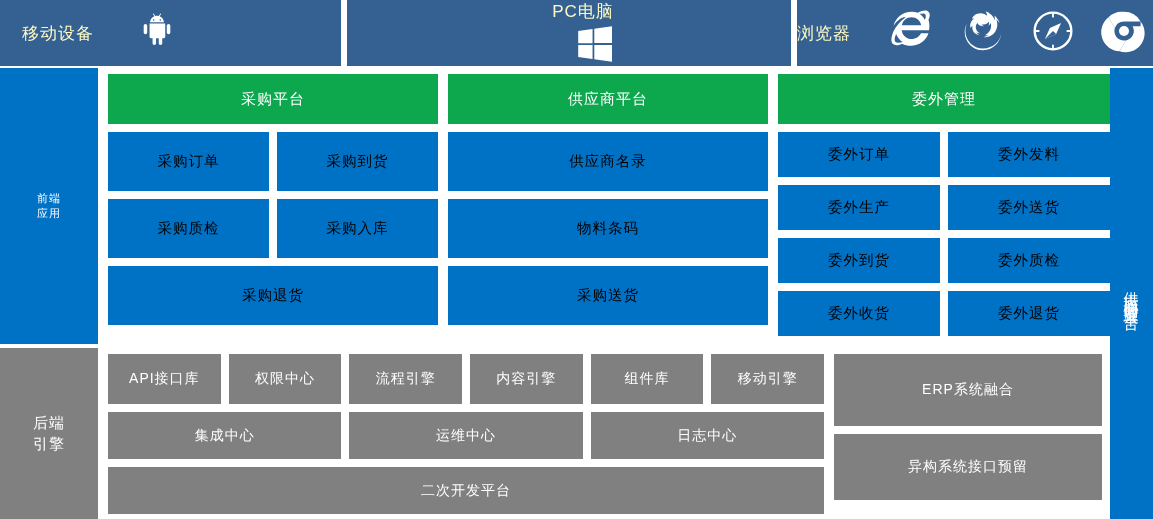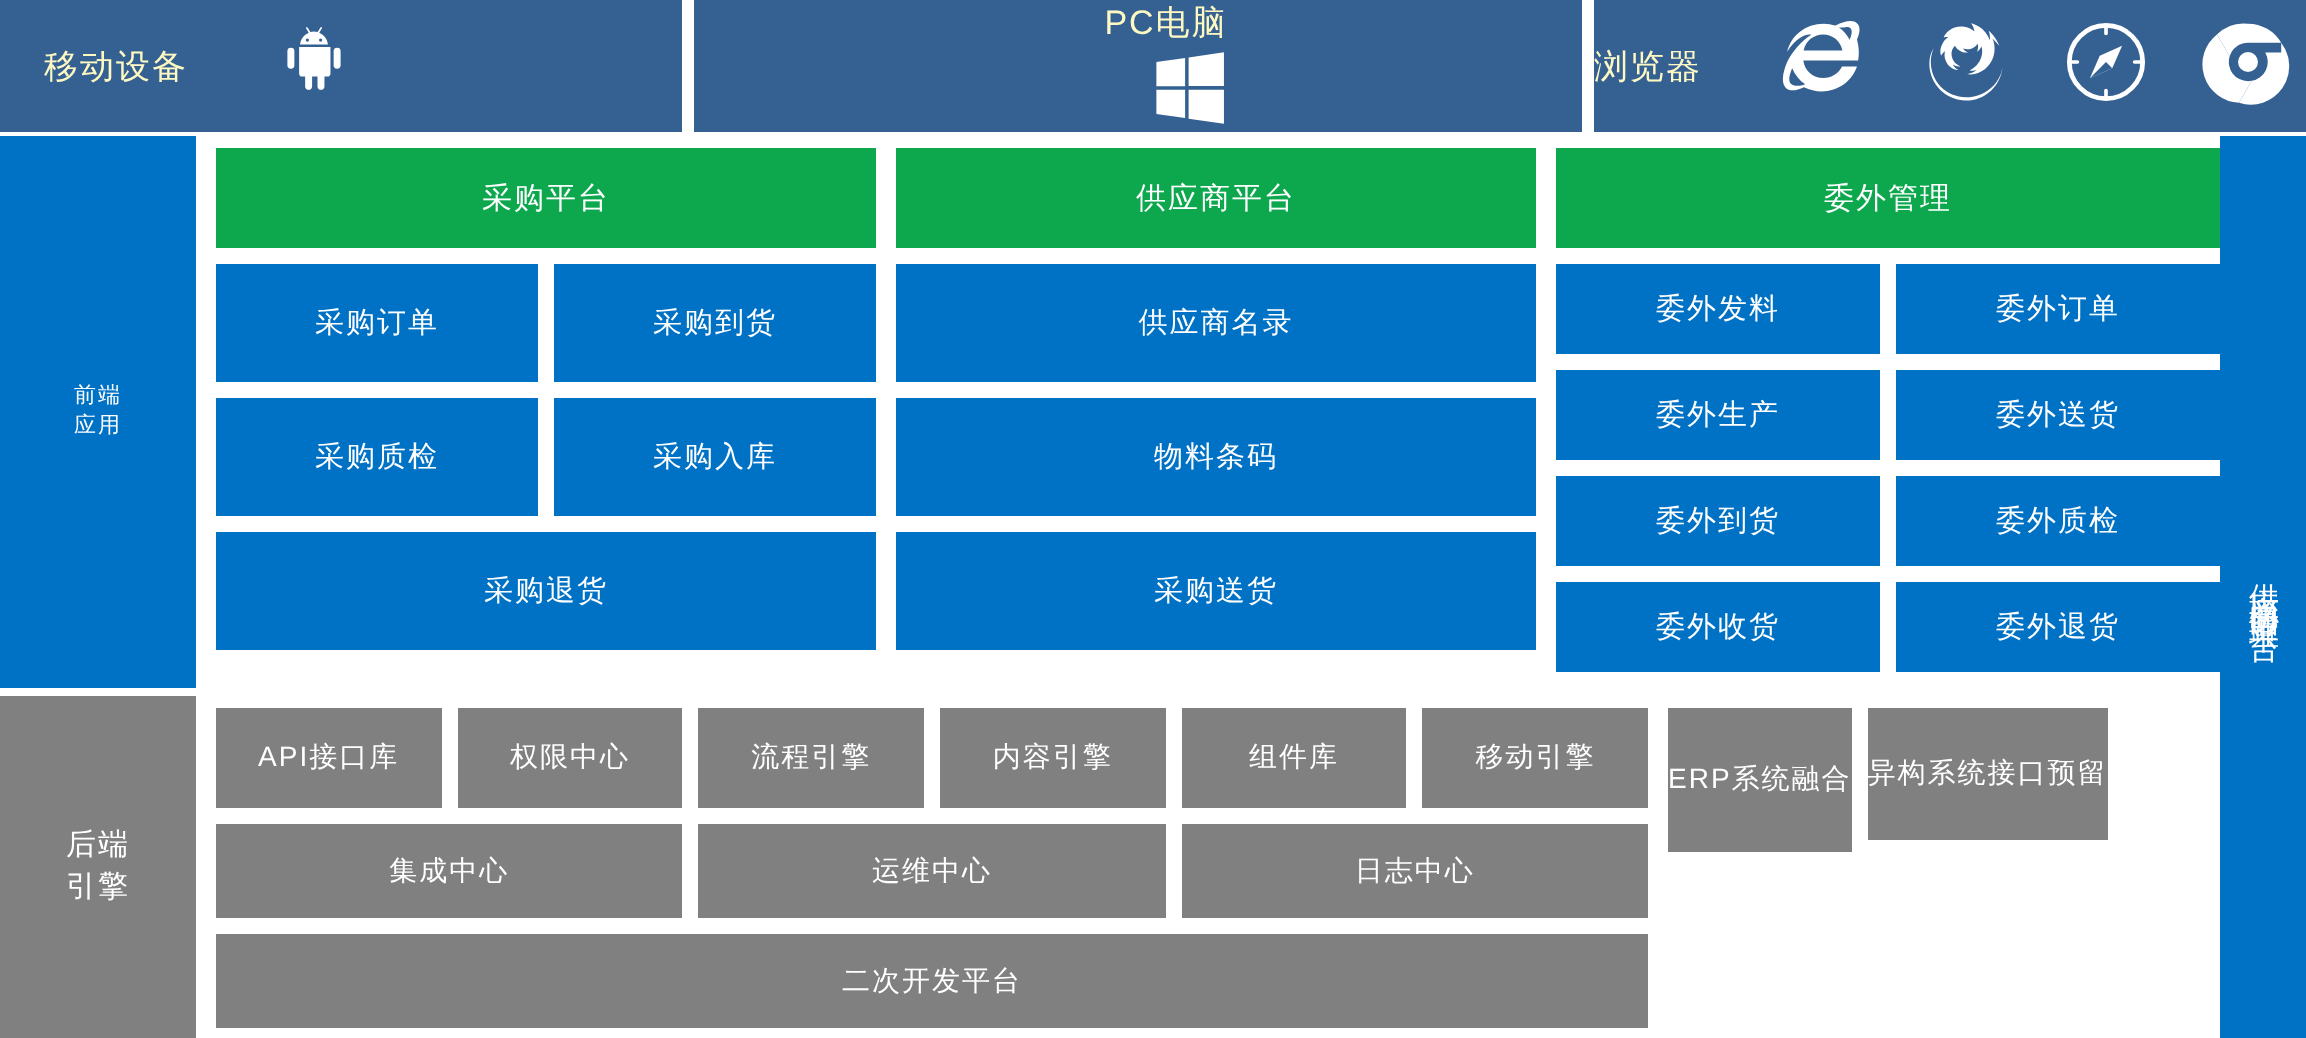--- a/index.html
+++ b/index.html
@@ -92,21 +92,21 @@
     height: 50px;
     display: flex;
     align-items: center;
     justify-content: center;
     font-size: 15px;
     letter-spacing: 1px;
   }
 
   .tile {
     background: #0072C6;
-    color: #ffffff;
+    color: #000000;
     display: flex;
     align-items: center;
     justify-content: center;
     font-size: 14.5px;
     letter-spacing: 1px;
     white-space: nowrap;
   }
 
   .row2 { display: flex; gap: 8px; }
   .row2 > .tile { flex: 1; }
@@ -129,21 +129,21 @@
     font-size: 15px;
   }
 
   .backend-main {
     flex: 1;
     display: flex;
     padding: 6px 0 0 10px;
     gap: 10px;
   }
   .bleft  { width: 716px; display: flex; flex-direction: column; gap: 8px; border-radius: 12px; }
-  .bright { width: 268px; display: flex; flex-direction: row; gap: 8px; }
+  .bright { width: 268px; display: flex; flex-direction: column; gap: 8px; }
 
   .gtile {
     background: #808080;
     color: #ffffff;
     display: flex;
     align-items: center;
     justify-content: center;
     font-size: 14px;
     letter-spacing: 1px;
     white-space: nowrap;
@@ -284,22 +284,22 @@
       <div class="fcol c2">
         <div class="hdr-green">供应商平台</div>
         <div class="tile h">供应商名录</div>
         <div class="tile h">物料条码</div>
         <div class="tile h">采购送货</div>
       </div>
 
       <div class="fcol c3">
         <div class="hdr-green">委外管理</div>
         <div class="row2">
+          <div class="tile">委外订单</div>
           <div class="tile">委外发料</div>
-          <div class="tile">委外订单</div>
         </div>
         <div class="row2">
           <div class="tile">委外生产</div>
           <div class="tile">委外送货</div>
         </div>
         <div class="row2">
           <div class="tile">委外到货</div>
           <div class="tile">委外质检</div>
         </div>
         <div class="row2">

